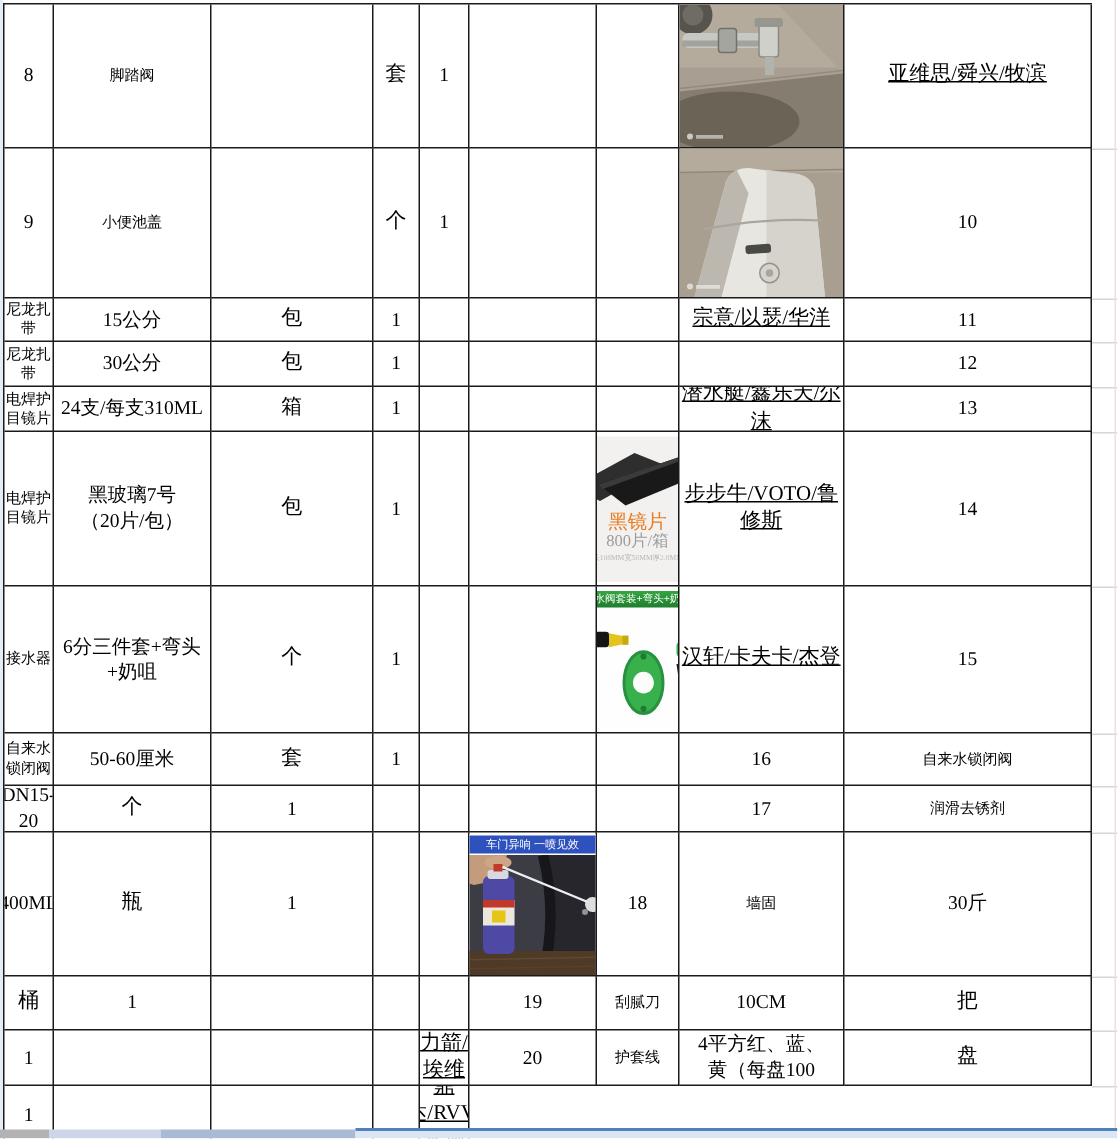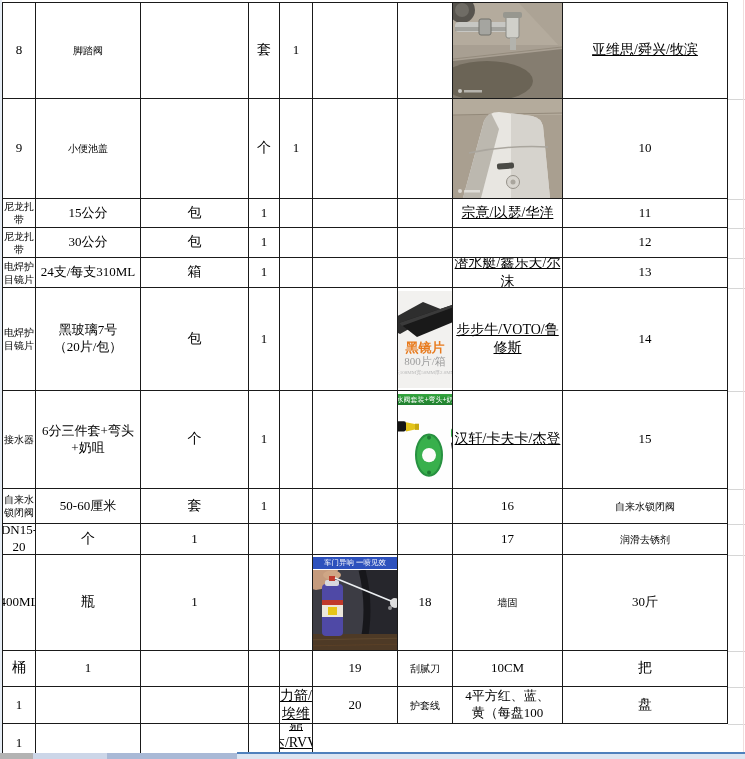--- a/index.html
+++ b/index.html
@@ -17,21 +17,21 @@
   .c-name{font-size:10px;}
   .c-spec{font-size:13px;white-space:pre-line;}
   .c-unit{font-size:14px;}
   .c-qty{font-size:13px;}
   .c-brand{font-size:14px;text-decoration:underline;}
   .c-img{padding:0;}
   .ph{width:100%;height:100%;display:block;}
   
   .lens-box{width:105px;height:97px;background:#f2f1ef;display:flex;flex-direction:column;
             align-items:center;justify-content:flex-start;}
-  .lens-title{color:#e87b1e;font-weight:bold;font-size:13px;line-height:1.15;}
+  .lens-title{color:#e87b1e;font-weight:normal;font-size:13px;line-height:1.15;}
   .lens-sub{color:#9c9c9c;font-size:11px;line-height:1.2;}
   .lens-note{color:#b8b8b8;font-size:5px;line-height:1.6;}
   
   .fit-box{width:107px;height:96px;background:#fefefe;display:flex;flex-direction:column;}
   .fit-banner{margin:2px 2px 1px;background:linear-gradient(#34a53e,#1f7e2e);border-radius:6px;
               color:#fff;font-size:7px;line-height:11px;height:11px;text-align:center;
               font-family:"Liberation Sans",sans-serif;white-space:nowrap;overflow:hidden;}
   .fit-badge-row{display:flex;justify-content:flex-end;padding-right:4px;height:10px;}
   .fit-badge{background:#2f9e3c;border-radius:4px 4px 4px 0;color:#fff;font-size:7px;
              line-height:10px;padding:0 4px;font-family:"Liberation Sans",sans-serif;}

